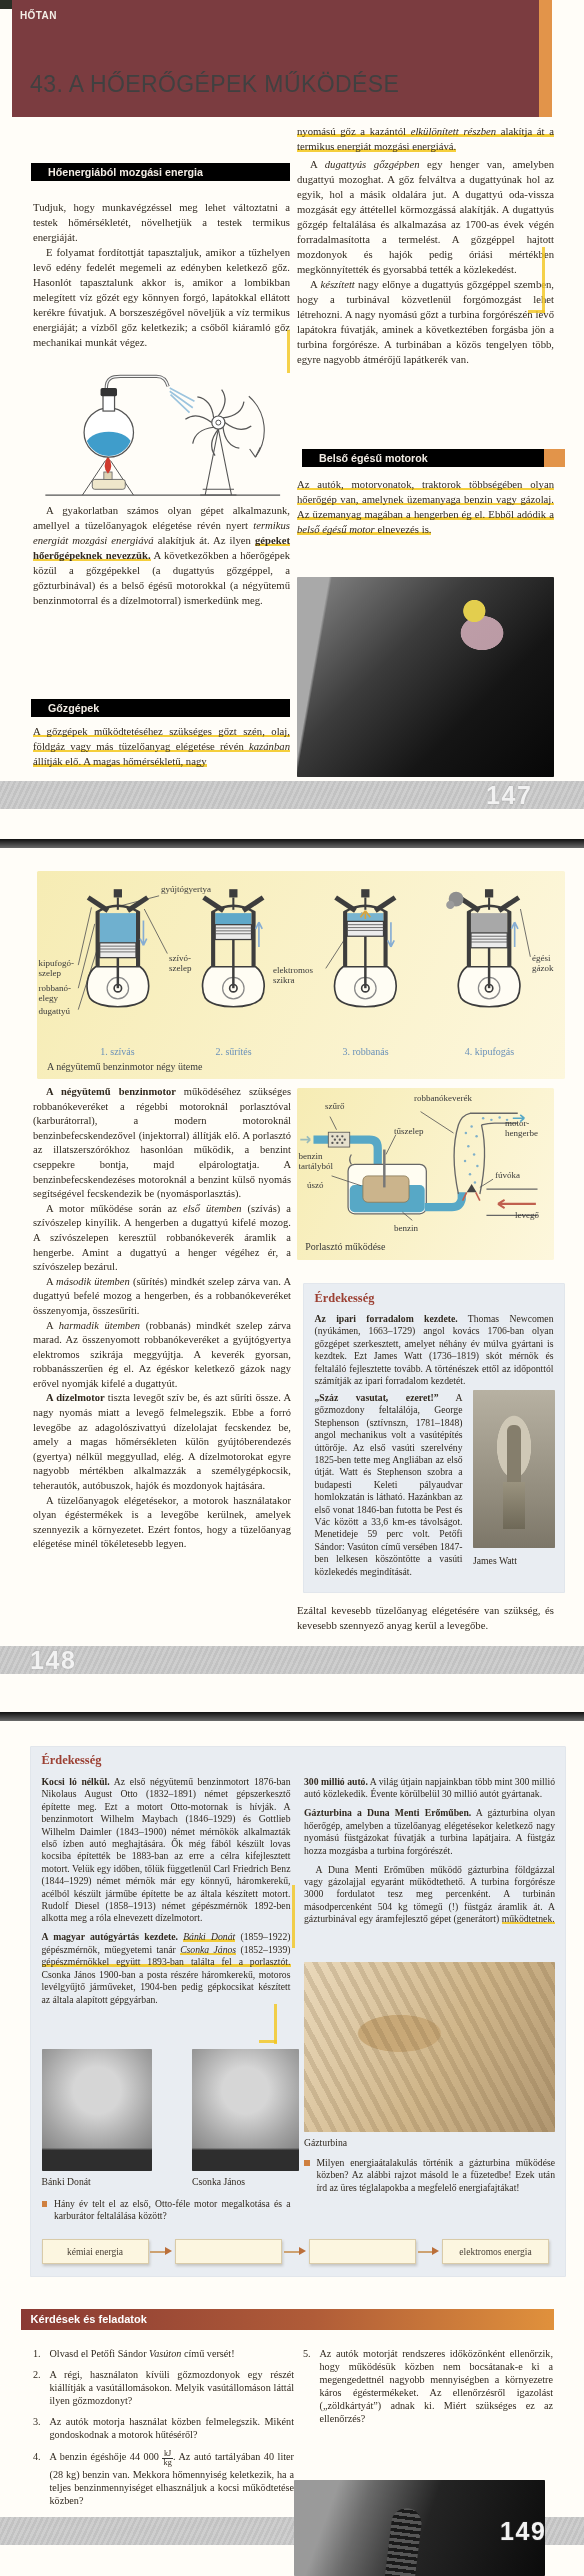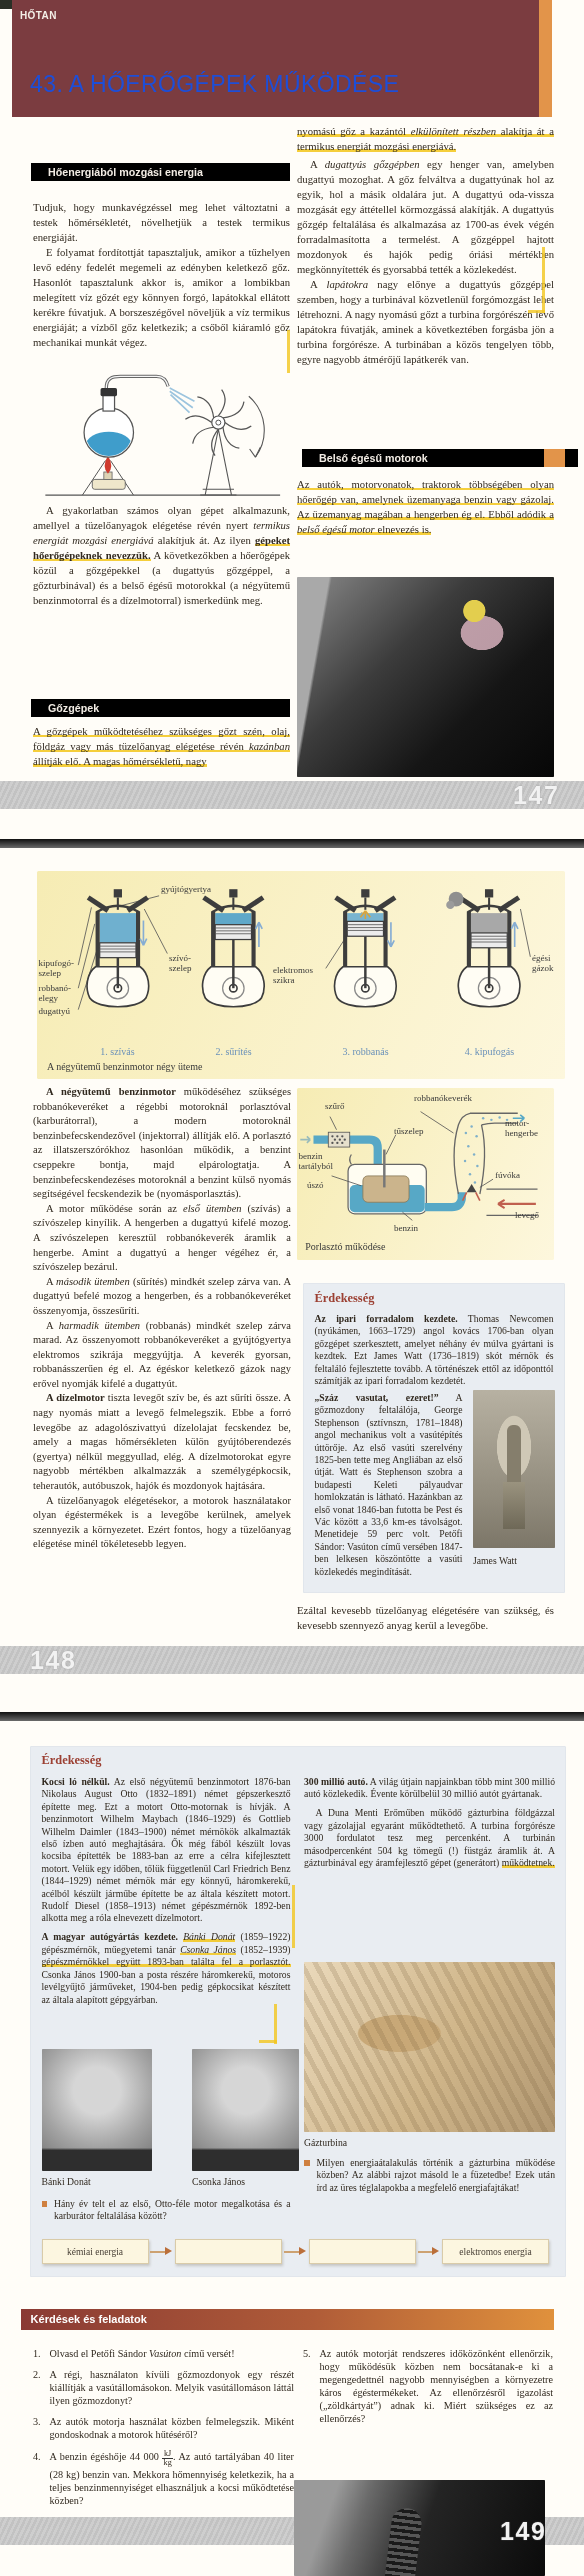--- a/index.html
+++ b/index.html
@@ -11,21 +11,21 @@
   .col{position:absolute;text-align:justify}
   .col p{margin:0;text-indent:13px}
   .t13 p, .t13{font-size:10.7px;line-height:15px}
   .t127 p,.t127{font-size:10.5px;line-height:14.6px}
   .noind{text-indent:0 !important}
   .secbar{position:absolute;height:18px;background:#000000;color:#f2ece4;font:bold 10.7px/18px "Liberation Sans",sans-serif;padding-left:17px;box-sizing:border-box}
   .orangecap{position:absolute;height:18px;background:#e2944a}
   .hdr{position:absolute;left:11.5px;top:0;width:528px;height:117px;background:#7b3c40}
   .hstripe{position:absolute;left:539px;top:0;width:13px;height:117px;background:#e2944a}
   .kicker{position:absolute;left:20px;top:10px;font:bold 10px "Liberation Sans",sans-serif;color:#f4efe7;letter-spacing:0.4px}
-  .title{position:absolute;left:30px;top:71px;font:23px "Liberation Sans",sans-serif;color:#1d4ed8;letter-spacing:0.4px}
+  .title{position:absolute;left:30px;top:71px;font:23px "Liberation Sans",sans-serif;color:#404040;letter-spacing:0.4px}
   .corner{position:absolute;left:0;top:0;width:12.4px;height:9px;background:#2a2f26}
   .psep{position:absolute;left:0;width:585px;height:9px;background:linear-gradient(#101010,#6a6a6a)}
   .gbar{position:absolute;left:0;width:585px;height:28px;background:repeating-linear-gradient(115deg,#cecece 0 2.5px,#c2c2c2 2.5px 5px)}
   .pnum{position:absolute;font:bold 25px/28px "Liberation Sans",sans-serif;color:#f2f2f2;letter-spacing:1.6px;text-shadow:0 0 1.6px rgba(120,120,120,.6)}
   .figyellow{position:absolute;background:linear-gradient(115deg,#f6ecb4,#fdf7dd);border-radius:1.6px}
   .lab{position:absolute;font:9px/10px "Liberation Serif",serif;color:#3a3a3a}
   .stroke-name{position:absolute;width:91px;text-align:center;font:10px "Liberation Serif",serif;color:#6b92ba}
   .fcap{position:absolute;font:10px "Liberation Serif",serif;color:#3a3a3a}
   .ibox{position:absolute;background:#e9edf2;border-radius:1.6px;box-shadow:0 0 0 0.8px #dfe4ea inset}
   .ititle{position:absolute;font:bold 12.4px "Liberation Serif",serif;color:#9c4033}
@@ -173,38 +173,38 @@
   <div class="col t13" style="left:33px;top:724px;width:257px">
     <p class="noind"><span class="ul">A gőzgépek működtetéséhez szükséges gőzt szén, olaj, földgáz vagy más tüzelőanyag elégetése révén </span><span class="i ul">kazánban</span><span class="ul"> állítják elő. A magas hőmérsékletű, nagy</span></p>
   </div>
 
   <div class="col t13" style="left:297px;top:124px;width:257px">
     <p class="noind"><span class="ul">nyomású gőz a kazántól </span><span class="i ul">elkülönített részben</span><span class="ul"> alakítja át a termikus energiát mozgási energiává.</span></p>
   </div>
 
   <div class="col t13" style="left:297px;top:157px;width:257px">
     <p><span>A </span><span class="i">dugattyús gőzgépben</span><span> egy henger van, amelyben dugattyú mozoghat. A gőz felváltva a dugattyúnak hol az egyik, hol a másik oldalára jut. A dugattyú oda-vissza mozgását egy áttétellel körmozgássá alakítják. A dugattyús gőzgép feltalálása és alkalmazása az 1700-as évek végén forradalmasította a termelést. A gőzgéppel hajtott mozdonyok és hajók pedig óriási mértékben megkönnyítették és gyorsabbá tették a közlekedést.</span></p>
-    <p><span>A </span><span class="i">lapátokra</span><span> nagy előnye a dugattyús gőzgéppel szemben, hogy a turbinával közvetlenül forgómozgást lehet létrehozni. A nagy nyomású gőzt a turbina forgórészén levő lapátokra fúvatják, aminek a következtében forgásba jön a turbina forgórésze. A turbinában a közös tengelyen több, egyre nagyobb átmérőjű lapátkerék van.</span></p>
-  </div>
-
-  <div class="secbar" style="left:302px;top:449px;width:276px">Belső égésű motorok</div>
+    <p><span>A </span><span class="i">készített</span><span> nagy előnye a dugattyús gőzgéppel szemben, hogy a turbinával közvetlenül forgómozgást lehet létrehozni. A nagy nyomású gőzt a turbina forgórészén levő lapátokra fúvatják, aminek a következtében forgásba jön a turbina forgórésze. A turbinában a közös tengelyen több, egyre nagyobb átmérőjű lapátkerék van.</span></p>
+  </div>
+
+  <div class="secbar" style="left:302px;top:449px;width:242px">Belső égésű motorok</div>
   <div class="orangecap" style="left:544px;top:449px;width:21.4px"></div>
 
   <div class="col t13" style="left:297px;top:477px;width:257px">
     <p class="noind"><span class="ul">Az autók, motorvonatok, traktorok többségében olyan hőerőgép van, amelynek üzemanyaga benzin vagy gázolaj. Az üzemanyag magában a hengerben ég el. Ebből adódik a </span><span class="i ul">belső égésű motor</span><span class="ul"> elnevezés is.</span></p>
   </div>
 
   <div class="ph ph-engine" style="left:297px;top:577px;width:257px;height:200px"></div>
 
   <div class="ymark" style="left:287px;top:330px;width:3.3px;height:43px"></div>
   <div class="ymark" style="left:542px;top:247px;width:3.3px;height:66px"></div>
   <div class="ymark" style="left:528px;top:310px;width:17.3px;height:3.3px"></div>
 
   <div class="gbar" style="top:781px"></div>
-  <div class="pnum" style="left:513px;top:781px">147</div>
+  <div class="pnum" style="left:486px;top:781px">147</div>
 
   <div class="psep" style="top:839px"></div>
 
   <div class="figyellow" style="left:37px;top:871px;width:528px;height:208px">
     <svg class="abs" style="left:0;top:0" width="528" height="208" viewBox="0 0 640 252">
 
       <g stroke="#555" stroke-width="1" fill="none">
         <path d="M148,30 L102,42"></path>
           <path d="M50,114 L66,44"></path>
           <path d="M50,142 L70,64"></path>
@@ -377,20 +377,21 @@
     <div class="itx" style="left:11.5px;top:430px;width:110px">Bánki Donát</div>
     <div class="itx" style="left:162px;top:430px;width:107px">Csonka János</div>
 
     <div class="bq" style="left:11.5px;top:452px;width:249px">
       <span class="bullet"></span>
       <span class="bqt">Hány év telt el az első, Otto-féle motor megalkotása és a karburátor feltalálása között?</span>
     </div>
 
     <div class="itx" style="left:274px;top:30px;width:251px">
       <p><span class="b">300 millió autó.</span><span> A világ útjain napjainkban több mint 300 millió autó közlekedik. Évente körülbelül 30 millió autót gyártanak.</span></p>
+      <p><span class="b">Gázturbina a Duna Menti Erőműben.</span><span> A gázturbina olyan hőerőgép, amelyben a tüzelőanyag elégetésekor keletkező nagy nyomású füstgázokat fúvatják a turbina lapátjaira. A füstgáz hozza mozgásba a turbina forgórészét.</span></p>
       <p style="text-indent:11.5px"><span>A Duna Menti Erőműben működő gázturbina földgázzal vagy gázolajjal egyaránt működtethető. A turbina forgórésze 3000 fordulatot tesz meg percenként. A turbinán másodpercenként 504 kg tömegű (!) füstgáz áramlik át. A gázturbinával egy áramfejlesztő gépet (generátort) </span><span class="ul">működtetnek.</span></p>
     </div>
 
     <div class="ph ph-turbine" style="left:274px;top:216px;width:251px;height:170px"></div>
     <div class="itx" style="left:274px;top:391px;width:165px">Gázturbina</div>
 
     <div class="bq" style="left:274px;top:411px;width:251px">
       <span class="bullet"></span>
       <span class="bqt">Milyen energiaátalakulás történik a gázturbina működése közben? Az alábbi rajzot másold le a füzetedbe! Ezek után írd az üres téglalapokba a megfelelő energiafajtákat!</span>
     </div>

